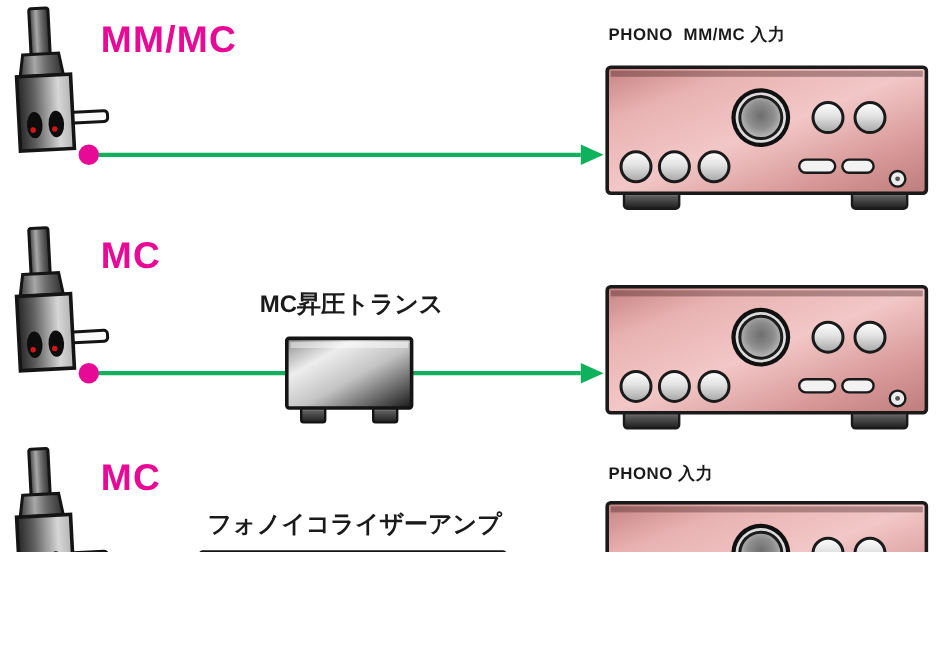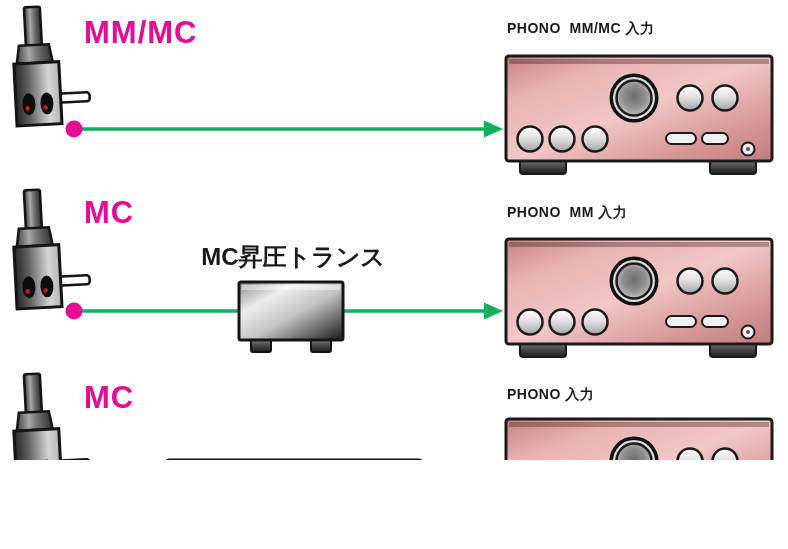--- a/index.html
+++ b/index.html
@@ -6,21 +6,21 @@
   .canvas{
     position:relative;width:788px;height:460px;background:#ffffff;
     font-family:"Liberation Sans","DejaVu Sans",sans-serif;overflow:hidden;
   }
   .abs{position:absolute;}
   .cart-type{
     font-size:31px;font-weight:bold;letter-spacing:1px;color:#e60a96;
     line-height:1;white-space:pre;
   }
   .device-label{
-    font-size:24px;font-weight:bold;color:#1a1a1a;text-align:center;
+    font-size:20px;font-weight:bold;color:#1a1a1a;text-align:center;
     line-height:1.15;white-space:pre;
   }
   .amp-label{
     font-size:14px;font-weight:bold;color:#1a1a1a;letter-spacing:.5px;
     line-height:1.15;white-space:pre;
   }
   svg{display:block;}
 </style>
 </head>
 <body>
@@ -160,36 +160,36 @@
       <circle cx="14" cy="13" r="8.5" fill="#e60a96"></circle>
     </svg>
     <svg class="abs" style="left:4px;top:5px;" width="92" height="124">
       <use href="#sym-cart"></use>
     </svg>
     <div class="abs cart-type" style="left:84px;top:14px;">MC</div>
     <div class="abs device-label" style="left:183px;top:60px;width:220px;">MC昇圧トランス</div>
     <svg class="abs" style="left:237px;top:97px;" width="108" height="76">
       <use href="#sym-tx"></use>
     </svg>
-    <div class="abs amp-label" style="left:507px;top:21px;">PHONO  MM 入力</div>
     <svg class="abs" style="left:504px;top:54px;" width="270" height="125">
       <use href="#sym-amp"></use>
     </svg>
   </div>
 
   <div class="abs" style="left:0;top:366px;width:788px;height:183px;">
     <svg class="abs" style="left:60px;top:111px;" width="450" height="26">
       <line x1="22" y1="13" x2="424" y2="13" stroke="#10b15c" stroke-width="3.5"></line>
       <polygon points="424,4.5 443,13 424,21.5" fill="#10b15c"></polygon>
       <circle cx="14" cy="13" r="8.5" fill="#e60a96"></circle>
     </svg>
     <svg class="abs" style="left:4px;top:6px;" width="92" height="124">
       <use href="#sym-cart"></use>
     </svg>
     <div class="abs cart-type" style="left:84px;top:16px;">MC</div>
+    <div class="abs device-label" style="left:148px;top:60px;width:295px;">フォノイコライザーアンプ</div>
     <svg class="abs" style="left:165px;top:92px;" width="258" height="82">
       <use href="#sym-eq"></use>
     </svg>
     <div class="abs amp-label" style="left:507px;top:20px;">PHONO 入力</div>
     <svg class="abs" style="left:504px;top:51px;" width="270" height="125">
       <use href="#sym-amp"></use>
     </svg>
   </div>
 
 </div>

